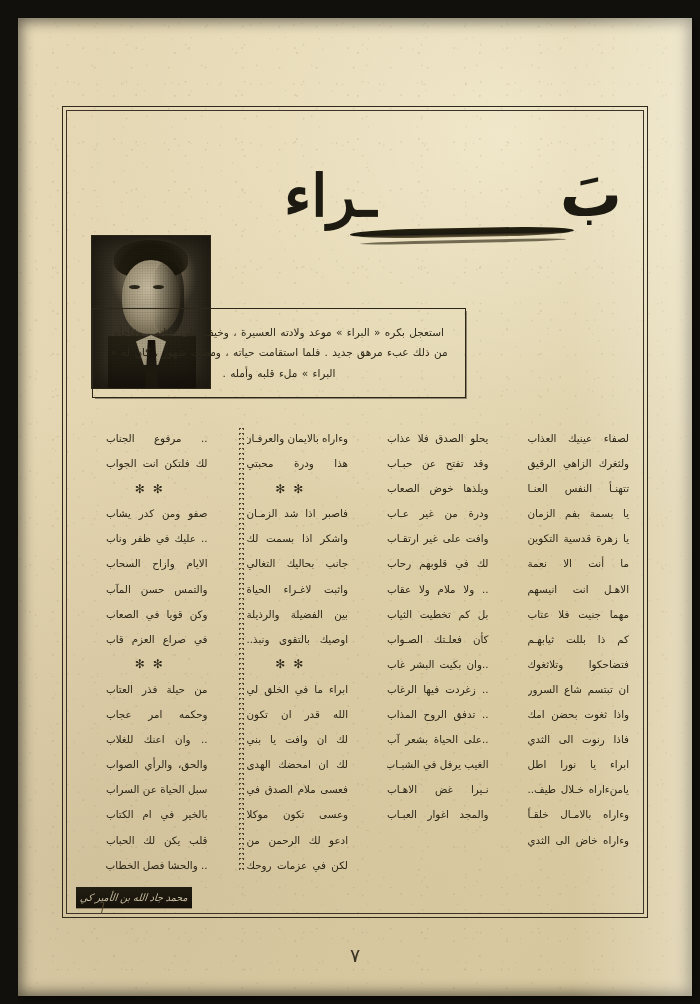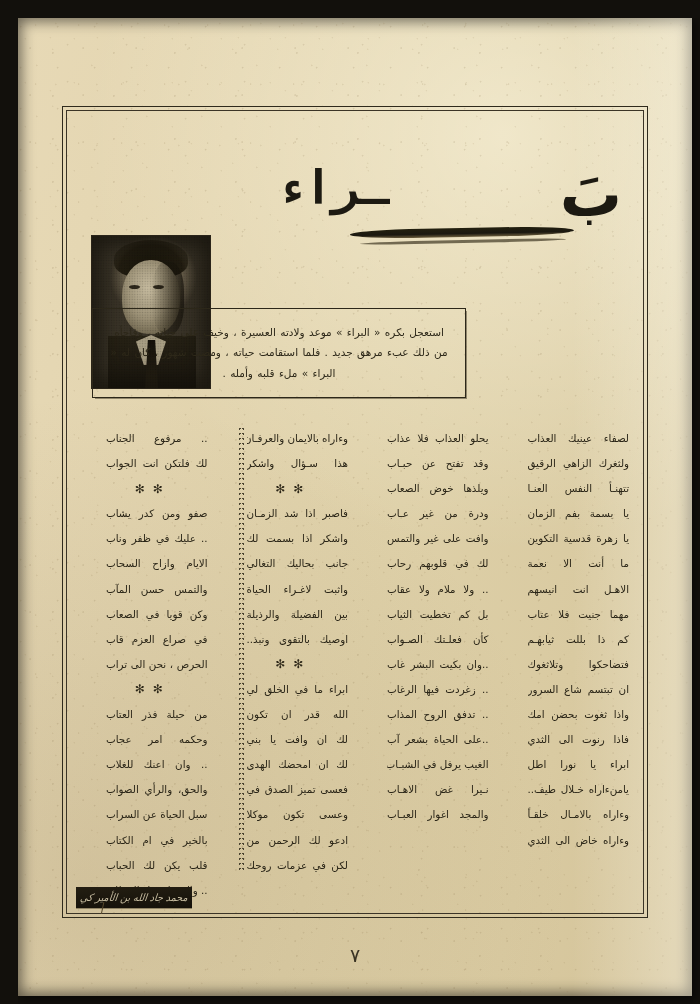--- a/index.html
+++ b/index.html
@@ -83,23 +83,23 @@
     transform:rotate(-1.1deg);
   }
   .title-kashida-shadow{
     position:absolute; right:70px; top:70px;
     width:206px; height:3px;
     background:#4a422c;opacity:.75;
     border-radius:46%/70%;
     transform:rotate(-1.3deg);
   }
   .title-tail{
-    position:absolute;left:0;top:-2px;
-    font-family:Liberation Mono, monospace;
-    font-size:47px;line-height:1;font-weight:700;color:#1d1a12;
+    position:absolute;left:8px;top:-2px;
+    font-family:Liberation Serif, serif;
+    font-size:58px;line-height:1;font-weight:700;color:#1d1a12;
   }
 
   
   .portrait{
     position:absolute;left:18px;top:118px;
     width:118px;height:152px;
     background:
       radial-gradient(ellipse 46% 34% at 52% 27%, #b9ae96 0%, #6f6550 48%, #3a3428 80%),
       radial-gradient(ellipse 62% 46% at 50% 78%, #453e2f 0%, #272215 70%),
       linear-gradient(160deg,#3d3728 0%,#2b2619 55%,#201c12 100%);
@@ -308,68 +308,67 @@
           <div class="verse">فتضاحكوا وتلاثغوك</div>
           <div class="verse">ان تبتسم شاع السرور</div>
           <div class="verse">واذا ثغوت بحضن امك</div>
           <div class="verse">فاذا رنوت الى الثدي</div>
           <div class="verse">ابراء يا نورا اطل</div>
           <div class="verse">يامنءاراه خـلال طيف..</div>
           <div class="verse">وءاراه بالامـال خلقـاً</div>
           <div class="verse">وءاراه خاض الى الثدي</div>
         </div>
         <div class="col">
-          <div class="verse">يحلو العذاب فلا عذاب</div>
+          <div class="verse">يحلو الصدق فلا عذاب</div>
           <div class="verse">وقد تفتح عن حبـاب</div>
           <div class="verse">ويلذها خوض الصعاب</div>
           <div class="verse">ودرة من غير عـاب</div>
-          <div class="verse">وافت على غير والتمس</div>
+          <div class="verse">وافت على غير ارتقـاب</div>
           <div class="verse">لك في قلوبهم رحاب</div>
           <div class="verse">.. ولا ملام ولا عقاب</div>
           <div class="verse">بل كم تخطيت الثياب</div>
           <div class="verse">كأن فعلـتك الصـواب</div>
           <div class="verse">..وان بكيت البشر غاب</div>
           <div class="verse">.. زغردت فيها الرغاب</div>
           <div class="verse">.. تدفق الروح المذاب</div>
           <div class="verse">..على الحياة بشعر آب</div>
           <div class="verse">الغيب يرفل في الشبـاب</div>
           <div class="verse">نـيرا غض الاهـاب</div>
           <div class="verse">والمجد اغوار العبـاب</div>
         </div>
         <div class="col with-rule">
           <div class="verse">وءاراه بالايمان والعرفـان</div>
-          <div class="verse">هذا سـؤال واشكر</div>
+          <div class="verse">هذا ودرة محبتي</div>
           <div class="sep">✻✻</div>
           <div class="verse">فاصبر اذا شد الزمـان</div>
           <div class="verse">واشكر اذا بسمت لك</div>
           <div class="verse">جانب بحاليك التغالي</div>
           <div class="verse">واثبت لاغـراء الحياة</div>
           <div class="verse">بين الفضيلة والرذيلة</div>
           <div class="verse">اوصيك بالتقوى ونبذ..</div>
           <div class="sep">✻✻</div>
           <div class="verse">ابراء ما في الخلق لي</div>
           <div class="verse">الله قدر ان تكون</div>
           <div class="verse">لك ان وافت يا بني</div>
           <div class="verse">لك ان امحضك الهدى</div>
-          <div class="verse">فعسى تميز الصدق في</div>
+          <div class="verse">فعسى ملام الصدق في</div>
           <div class="verse">وعسى تكون موكلا</div>
           <div class="verse">ادعو لك الرحمن من</div>
           <div class="verse">لكن في عزمات روحك</div>
         </div>
         <div class="col">
           <div class="verse">.. مرفوع الجناب</div>
           <div class="verse">لك فلتكن انت الجواب</div>
           <div class="sep">✻✻</div>
           <div class="verse">صفو ومن كدر يشاب</div>
           <div class="verse">.. عليك في ظفر وناب</div>
           <div class="verse">الايام وازاح السحاب</div>
           <div class="verse">والتمس حسن المآب</div>
           <div class="verse">وكن قويا في الصعاب</div>
           <div class="verse">في صراع العزم قاب</div>
-          <div class="verse">الحرص ، نحن الى تراب</div>
           <div class="sep">✻✻</div>
           <div class="verse">من حيلة فذر العتاب</div>
           <div class="verse">وحكمه امر عجاب</div>
           <div class="verse">.. وان اعنك للغلاب</div>
           <div class="verse">والحق، والرأي الصواب</div>
           <div class="verse">سبل الحياة عن السراب</div>
           <div class="verse">بالخير في ام الكتاب</div>
           <div class="verse">قلب يكن لك الحباب</div>
           <div class="verse">.. والحشا فصل الخطاب</div>
         </div>

